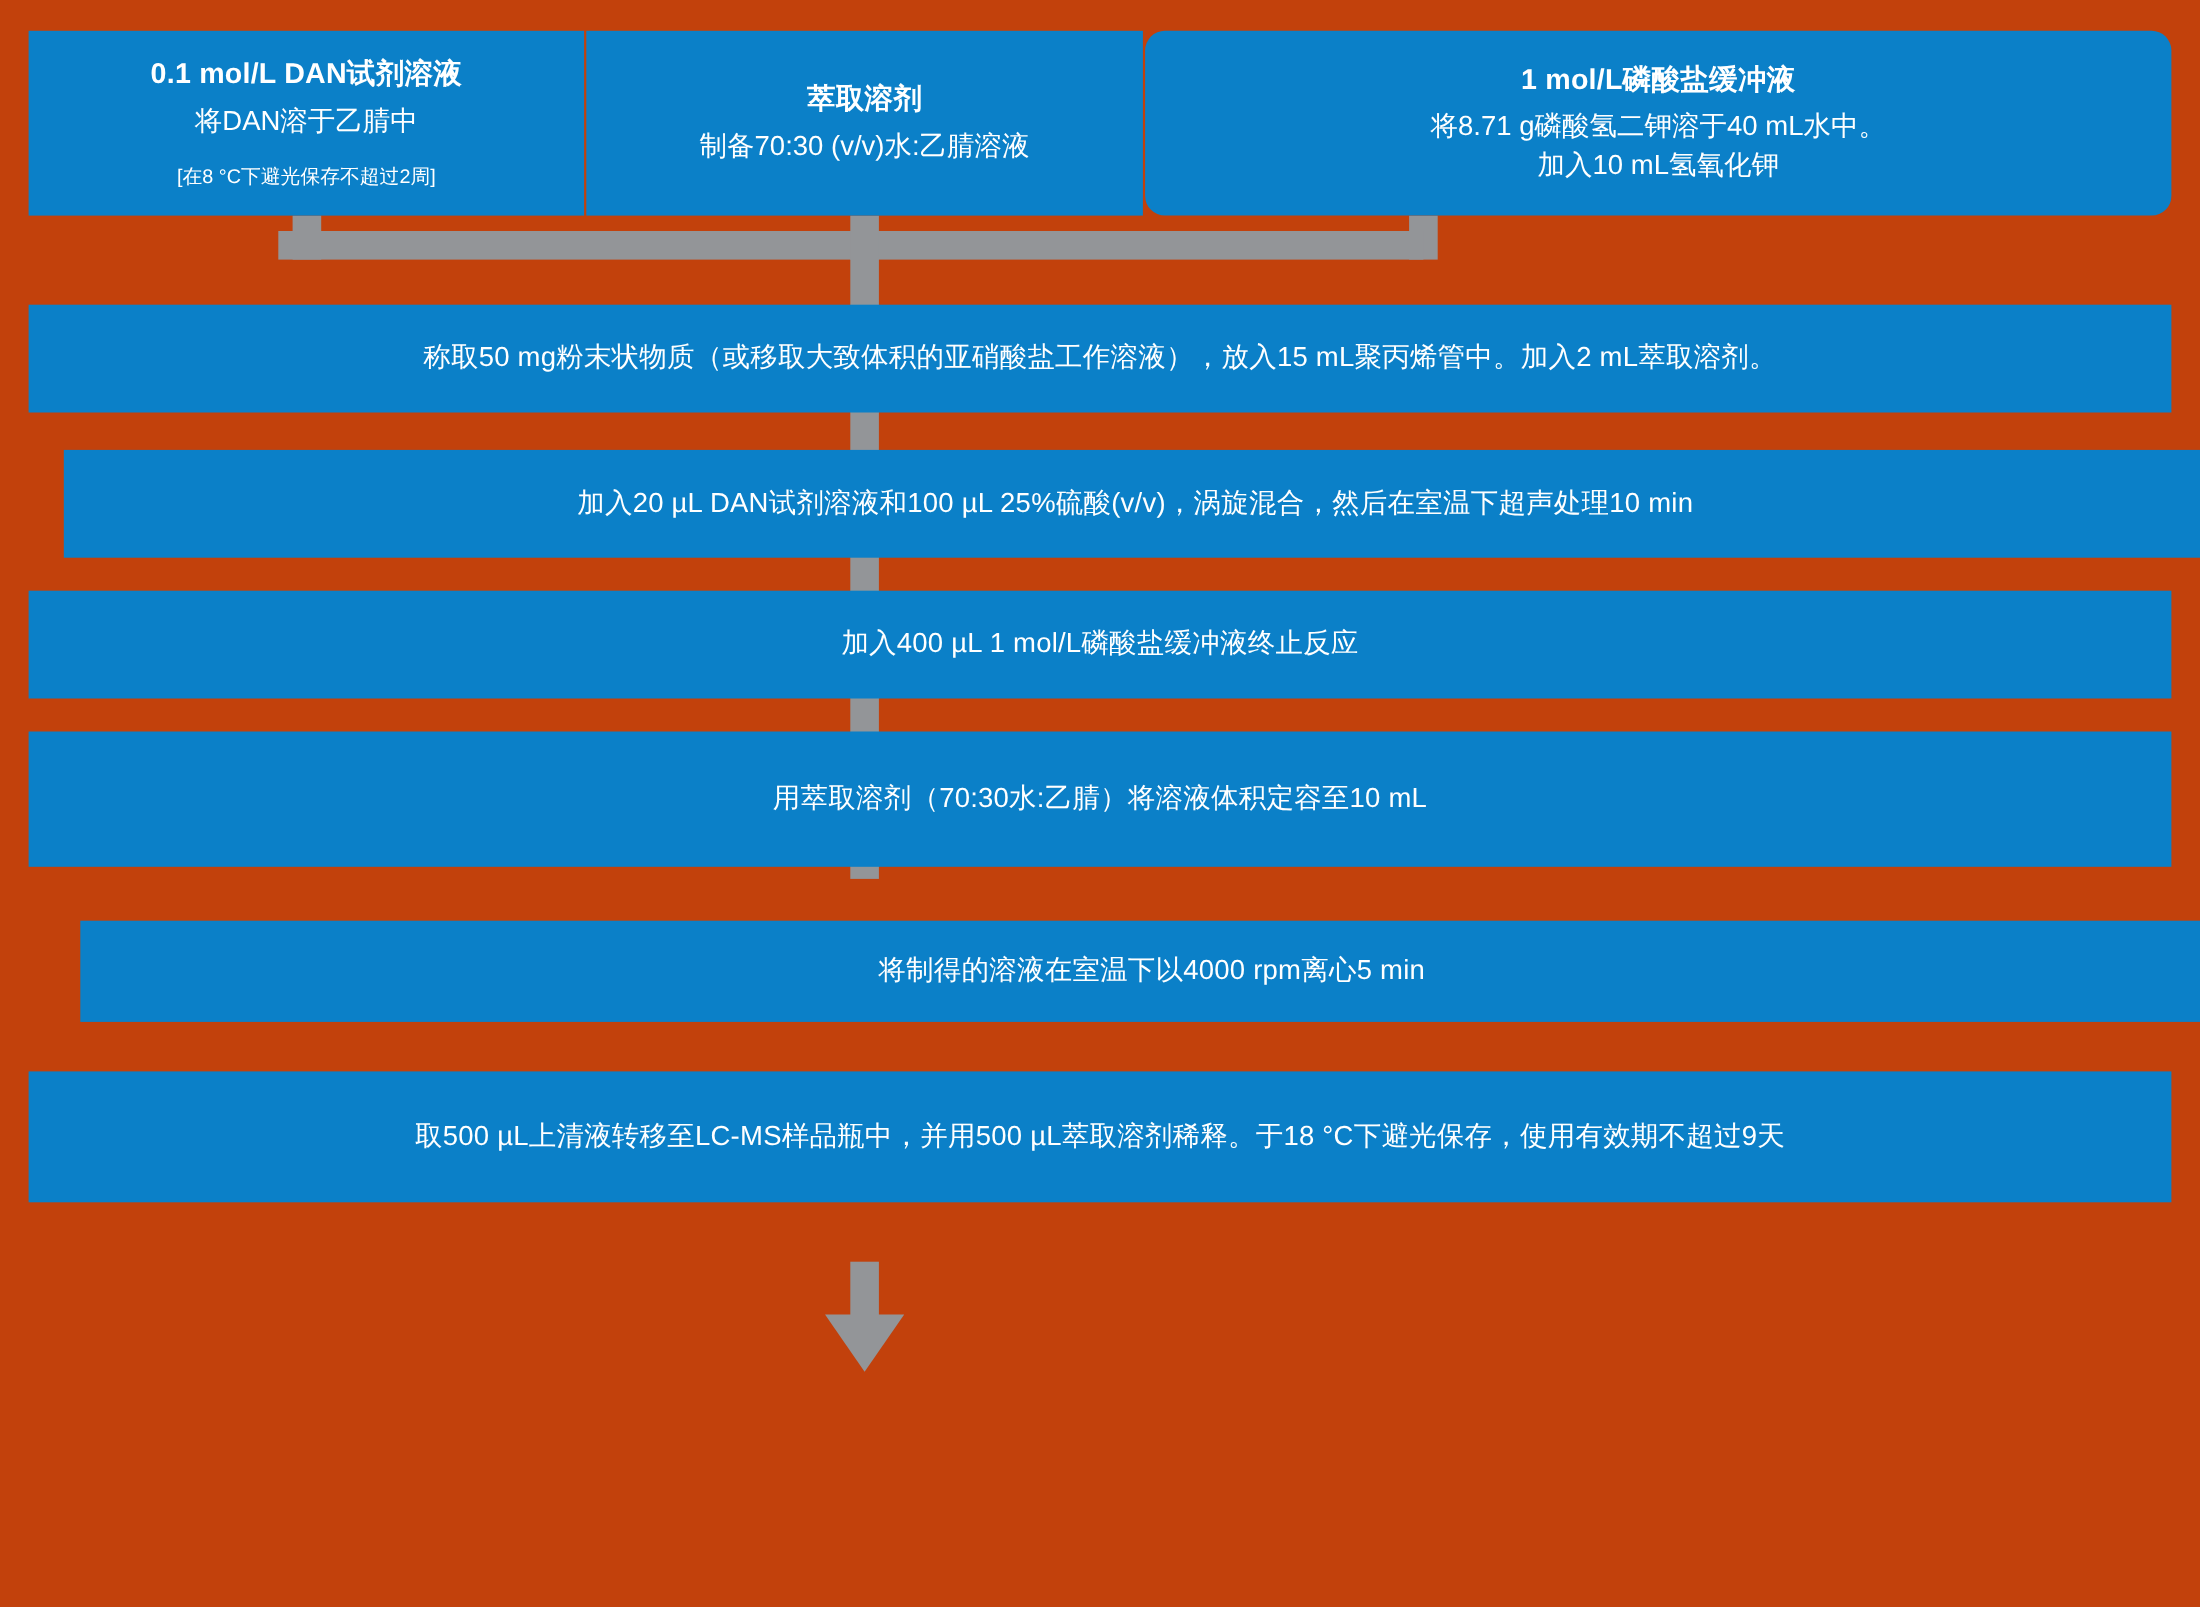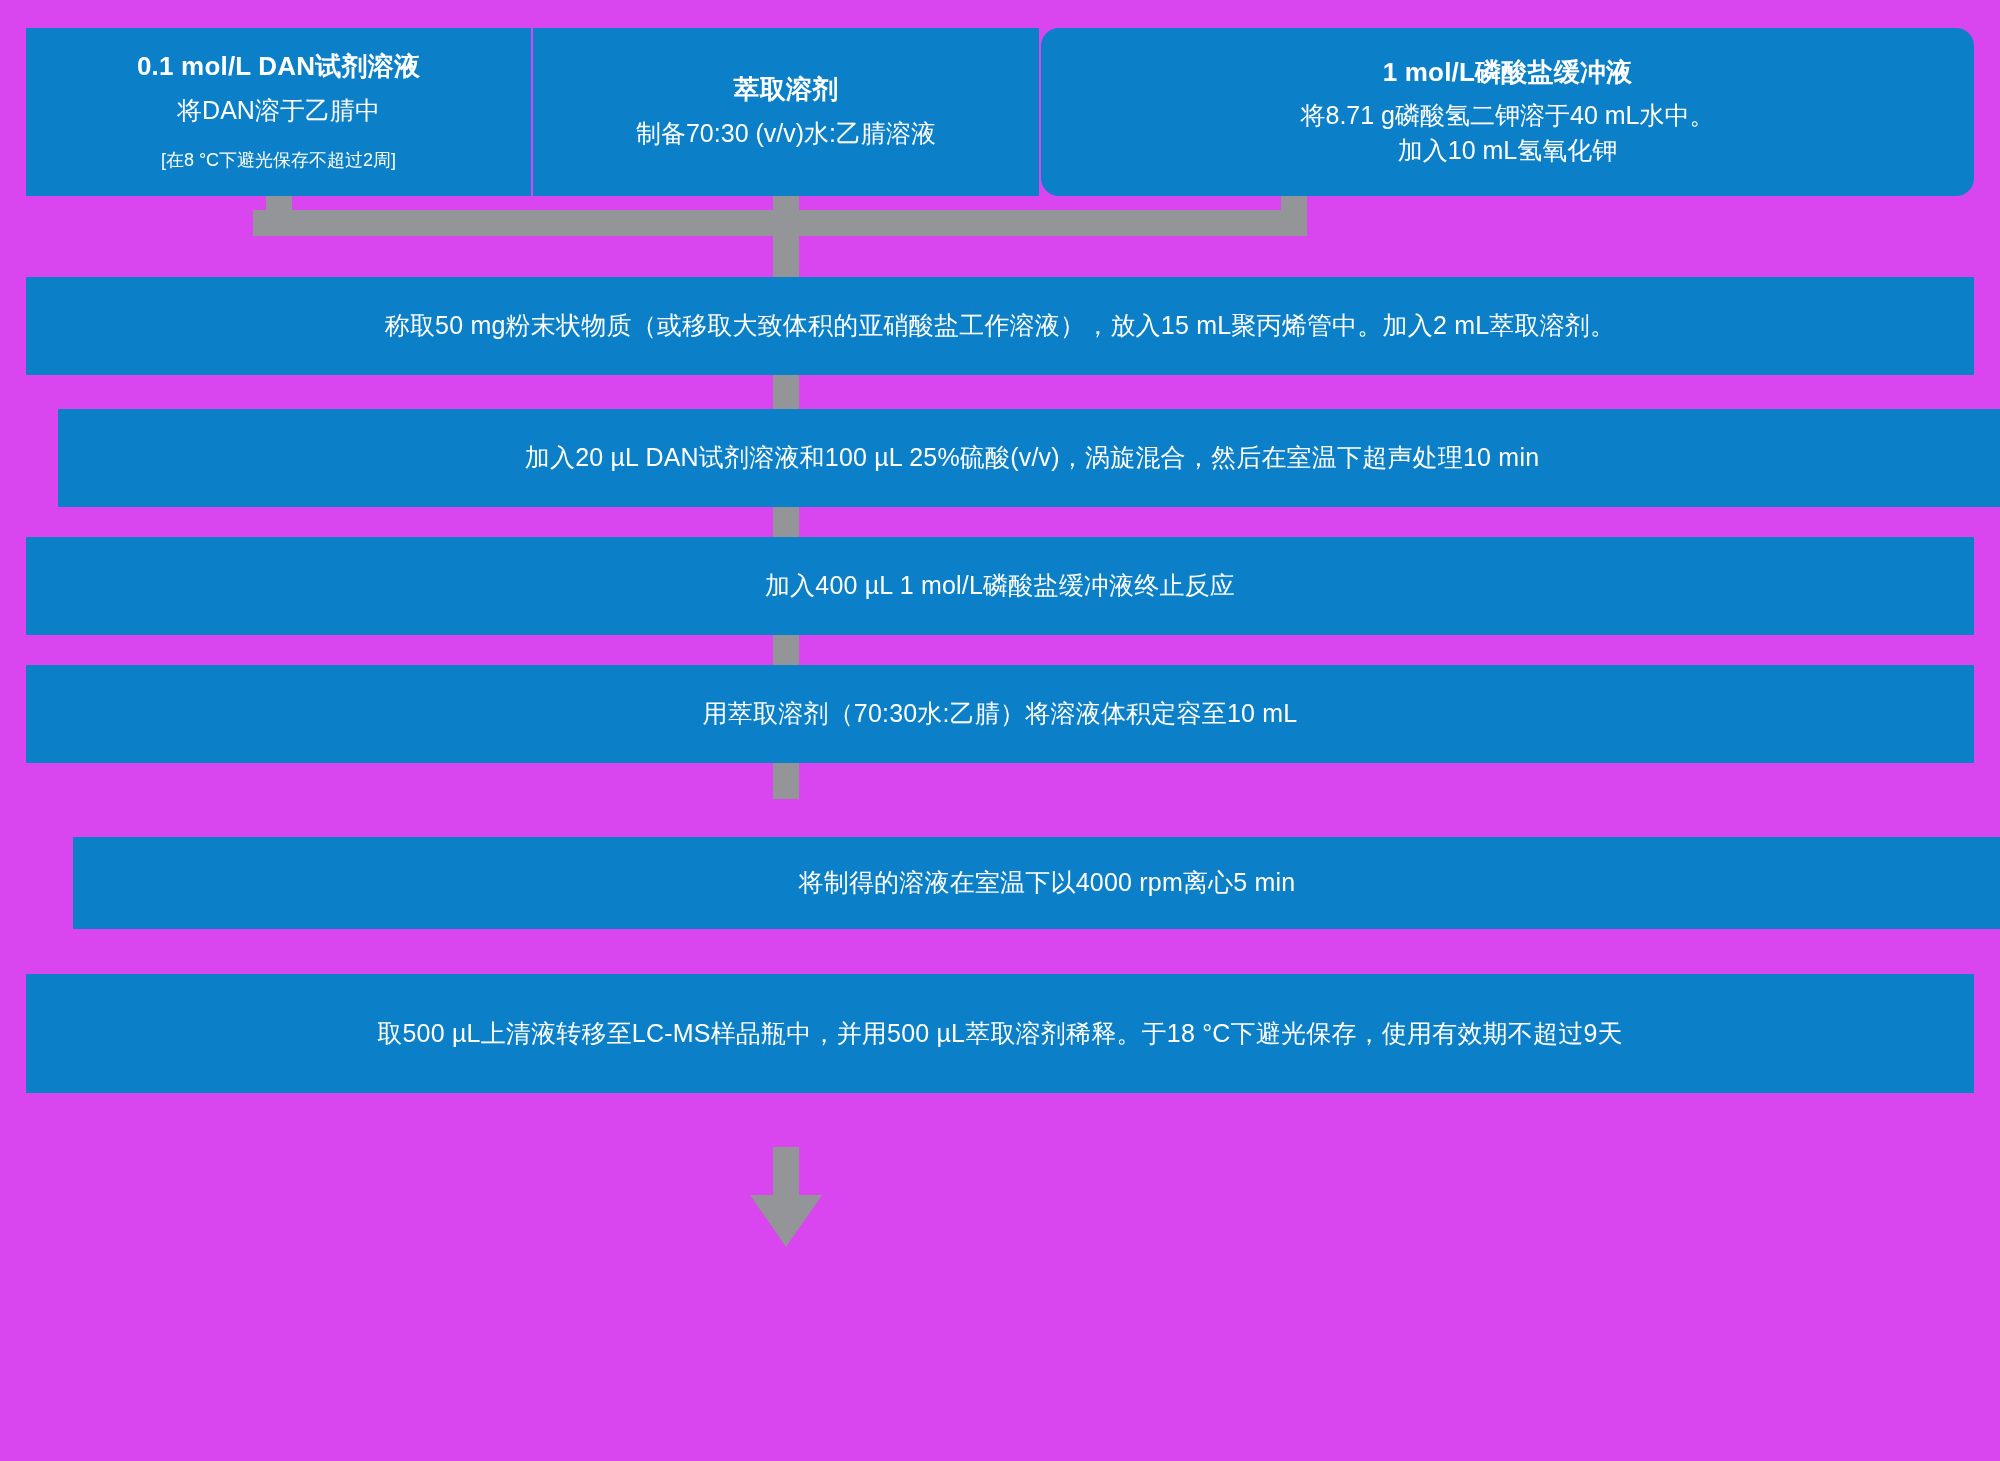--- a/index.html
+++ b/index.html
@@ -11,21 +11,21 @@
     font-family: "Liberation Sans", "DejaVu Sans", sans-serif;
     width: 2000px;
     height: 1461px;
     overflow: hidden;
   }
 
   #flowchart {
     position: relative;
     width: 2000px;
     height: 1461px;
-    background: #d946ef;
+    background: #c2410c;
   }
 
   
   .connector-layer {
     position: absolute;
     left: 0;
     top: 0;
     width: 2000px;
     height: 1461px;
     z-index: 1;
@@ -109,21 +109,21 @@
     font-size: 25px;
     line-height: 1.35;
     font-weight: 400;
     letter-spacing: 0.2px;
   }
 
   
   .step-box.p1 { top: 277px;  height: 98px; }
   .step-box.p2 { top: 409px;  height: 98px; margin-left: 32px; }
   .step-box.p3 { top: 537px;  height: 98px; }
-  .step-box.p4 { top: 665px;  height: 98px; }
+  .step-box.p4 { top: 665px;  height: 123px; }
   .step-box.p5 { top: 837px;  height: 92px; margin-left: 47px; }
   .step-box.p6 { top: 974px;  height: 119px; }
 </style>
 </head>
 <body>
 
 <div id="flowchart">
 
   <div class="connector-layer">
 

